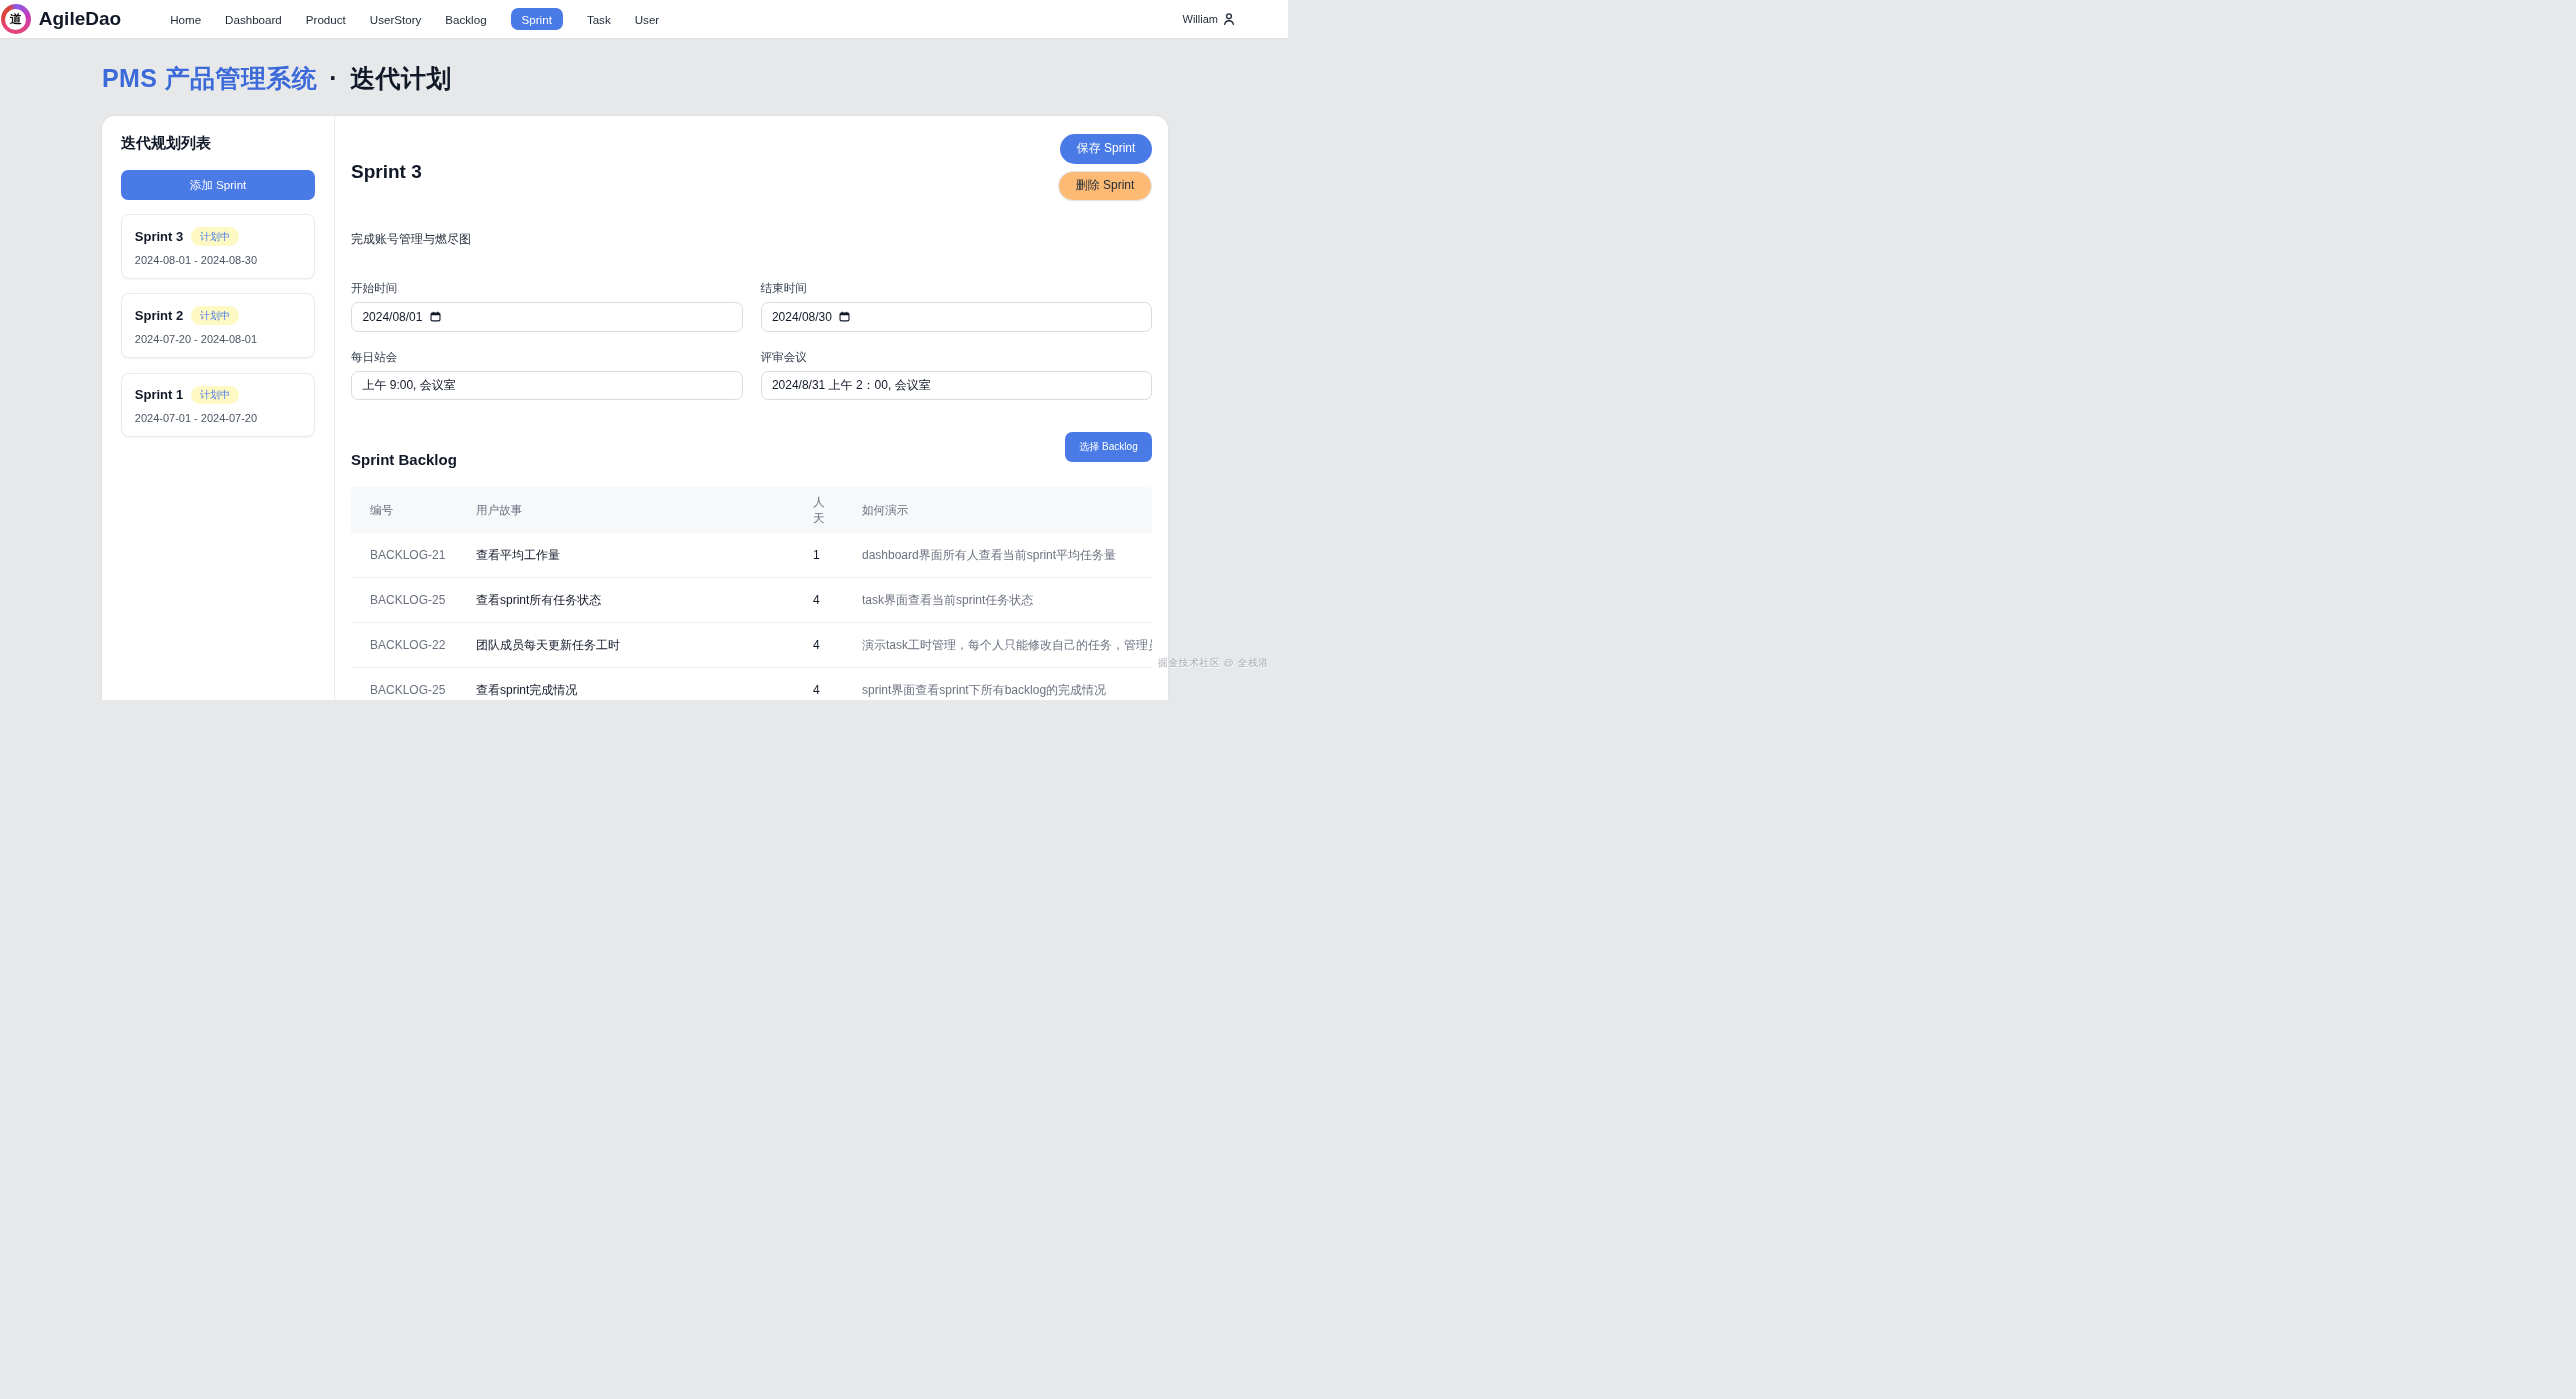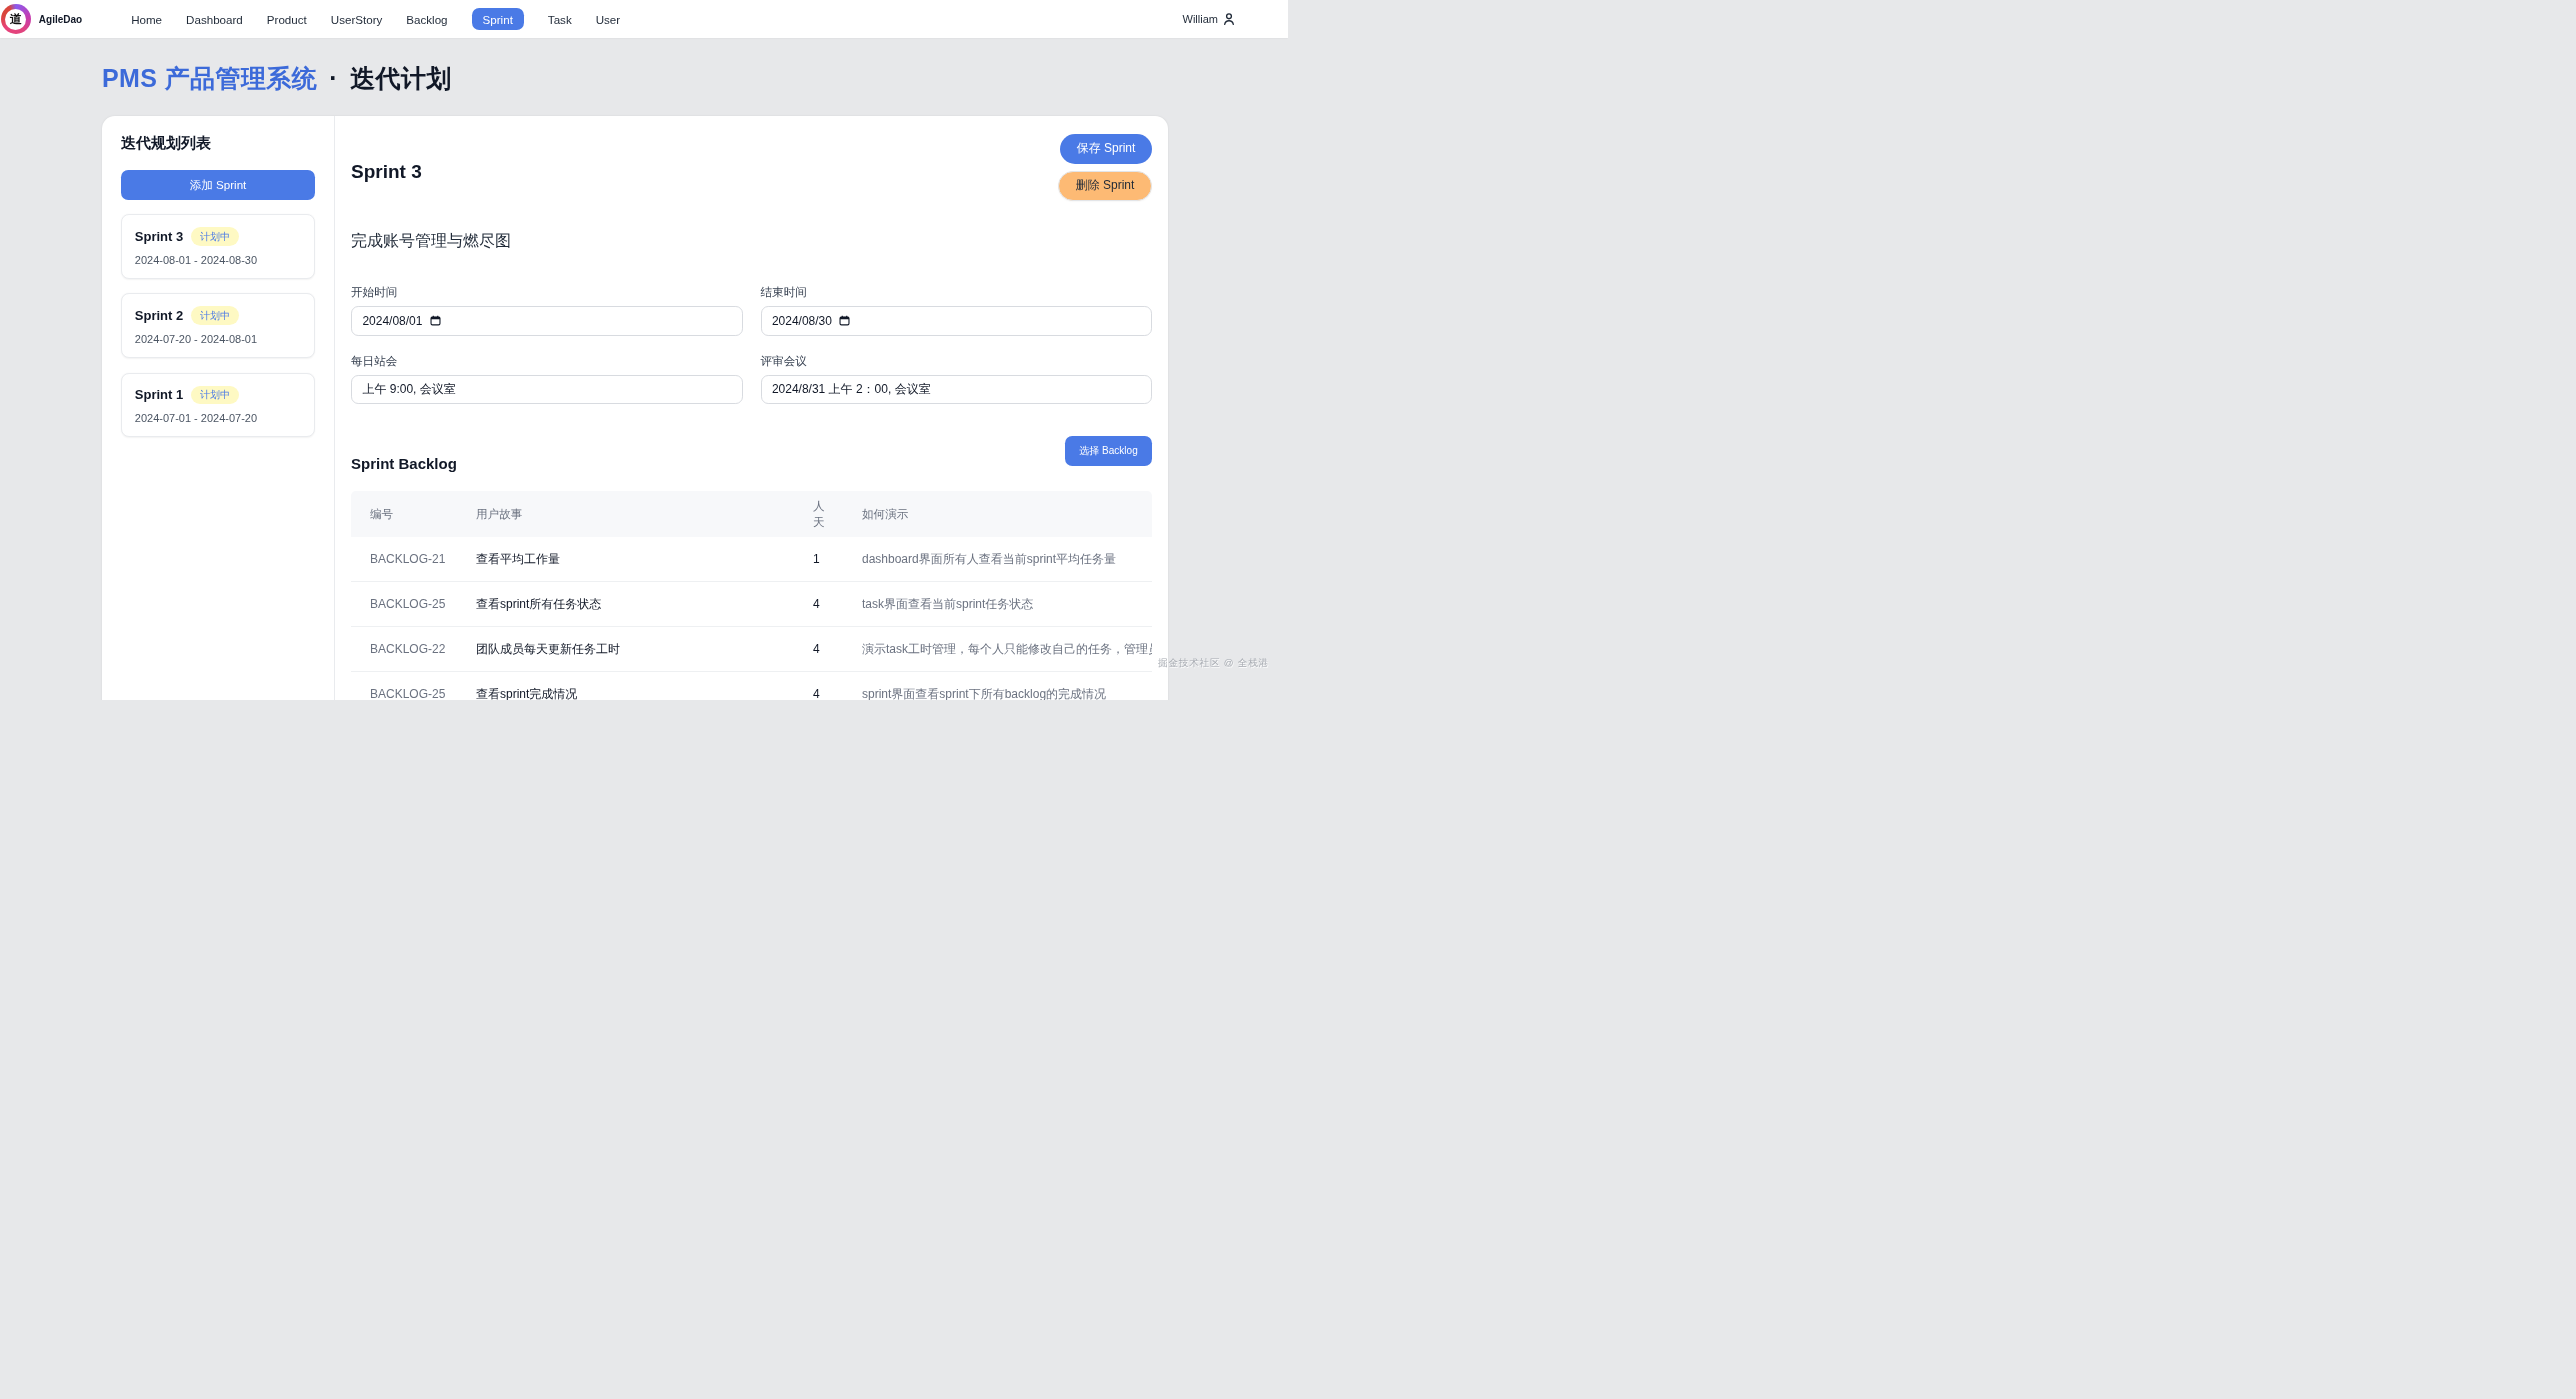--- a/index.html
+++ b/index.html
@@ -21,21 +21,21 @@
   .logo-ring {
     width:30px; height:30px; border-radius:50%; margin-left:-4px; flex:0 0 auto;
     background:conic-gradient(from 0deg,#8a5cf0 0deg,#c53bb0 80deg,#e0447e 150deg,#e8427a 230deg,#d9453c 285deg,#d9453c 330deg,#8a5cf0 360deg);
     display:flex; align-items:center; justify-content:center;
   }
   .logo-inner {
     width:21px; height:21px; border-radius:50%; background:#fff;
     display:flex; align-items:center; justify-content:center;
     font-weight:bold; font-size:12px; color:#111;
   }
-  .brand { font-size:10px; font-weight:700; color:#111827; margin-left:8px; }
+  .brand { font-size:19px; font-weight:700; color:#111827; margin-left:8px; }
   .nav-links { display:flex; align-items:center; gap:24px; margin-left:49px; }
   .nav-link { font-size:11.6px; font-weight:500; color:#1f2937; cursor:pointer; white-space:nowrap; }
   .nav-link.active {
     background:var(--accent,#4a7ae6); color:#fff; padding:4.8px 11px; border-radius:7.2px;
   }
   .nav-right { margin-left:auto; display:flex; align-items:center; gap:3px; }
   .nav-user { font-size:11px; color:#1f2937; }
   .person-icon { width:16px; height:16px; display:block; cursor:pointer; }
 
   
@@ -74,21 +74,21 @@
 
   
   .main { flex:1; padding:17.5px 16px 0; min-width:0; }
   .main-header { display:flex; justify-content:space-between; align-items:flex-start; }
   .sprint-title { font-size:19px; font-weight:700; color:#111827; margin-top:27px; }
   .action-col { display:flex; flex-direction:column; align-items:flex-end; gap:7.2px; }
   .pill { height:30px; padding:0 16.7px; border-radius:796px; font-size:12px; font-weight:400; }
   .pill-save { background:var(--accent,#4a7ae6); color:#fff; }
   .pill-delete { background:#fdba74; color:#1f2937; border:0.8px solid #e3e5e8; box-shadow:0 0.8px 1.6px rgba(0,0,0,.04); }
 
-  .goal { margin-top:30px; font-size:16px; font-weight:500; color:#1f2937; }
+  .goal { margin-top:30px; font-size:12px; font-weight:500; color:#1f2937; }
 
   .form-grid {
     margin-top:33px; display:grid; grid-template-columns:1fr 1fr;
     column-gap:35px; row-gap:32px;gap:18px;
   }
   .field label { display:block; font-size:11.6px; font-weight:500; color:#374151; margin-bottom:6.4px; }
   .input-box {
     height:29.5px; border:0.8px solid #d8dbe0; border-radius:7.2px; background:#fff;
     display:flex; align-items:center; gap:7.2px; padding:0 10.4px;
     font-size:12px; color:#111827; cursor:text;

